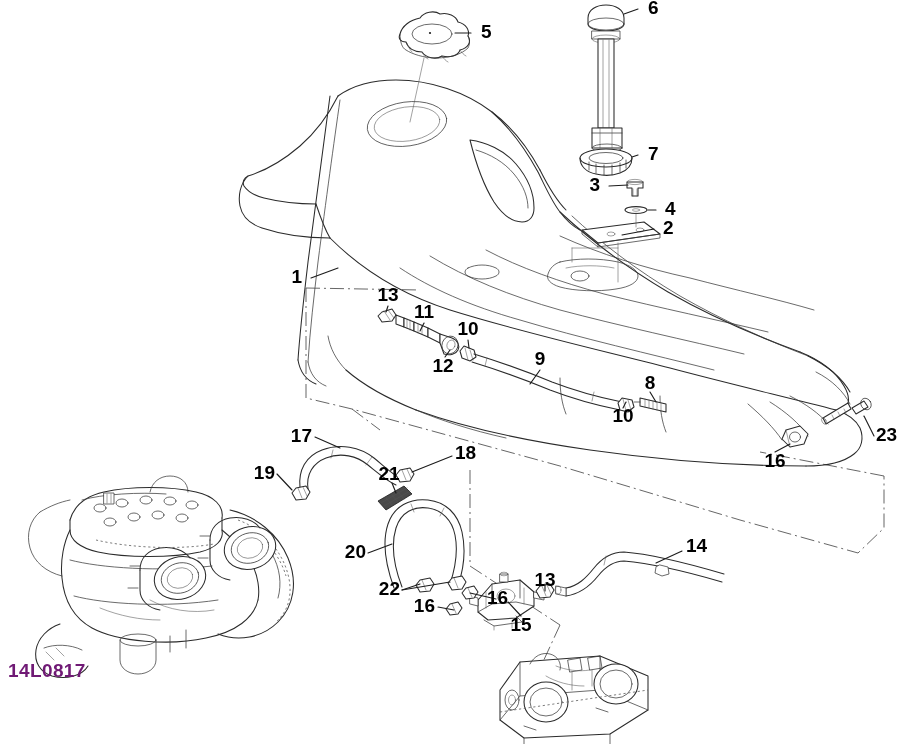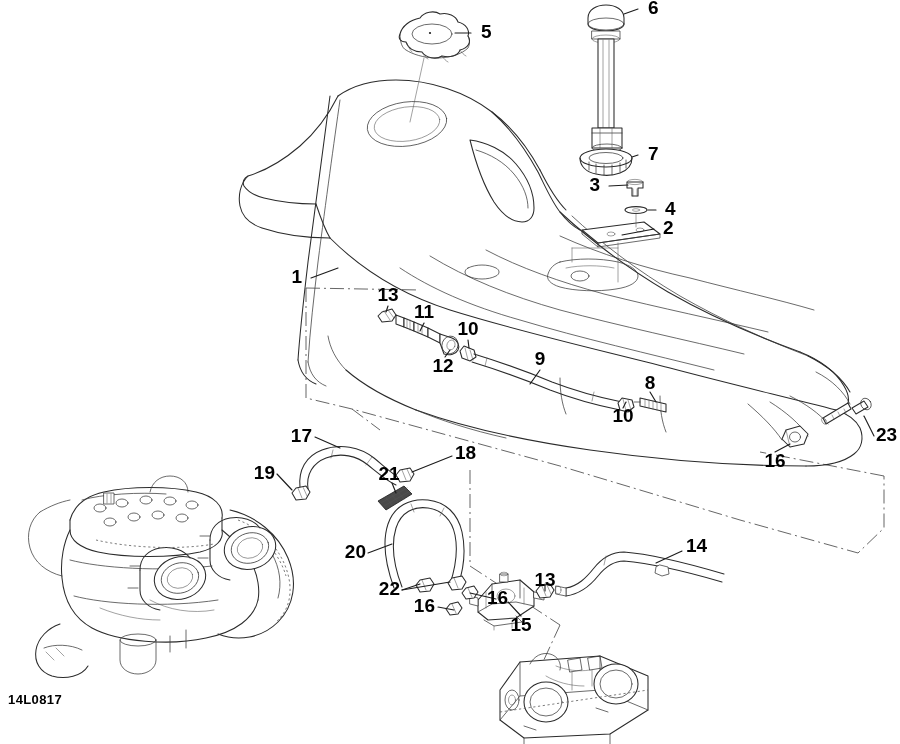--- a/index.html
+++ b/index.html
@@ -31,25 +31,25 @@
     font-weight: 700;
     fill: #000000;
     dominant-baseline: middle;
   }
   .num-a { text-anchor: middle; }
   .num-s { text-anchor: start; }
   .num-e { text-anchor: end; }
   .watermark {
     position: absolute;
     left: 8px;
-    top: 692px;
+    top: 660px;
     font-family: "Liberation Sans", sans-serif;
-    font-size: 13px;
+    font-size: 19px;
     font-weight: 700;
-    color: #000000;
+    color: #701a75;
     letter-spacing: 0.4px;
   }
 </style>
 </head>
 <body>
 
 <div id="page">
 
   <svg width="900" height="744" viewBox="0 0 900 744">
 

